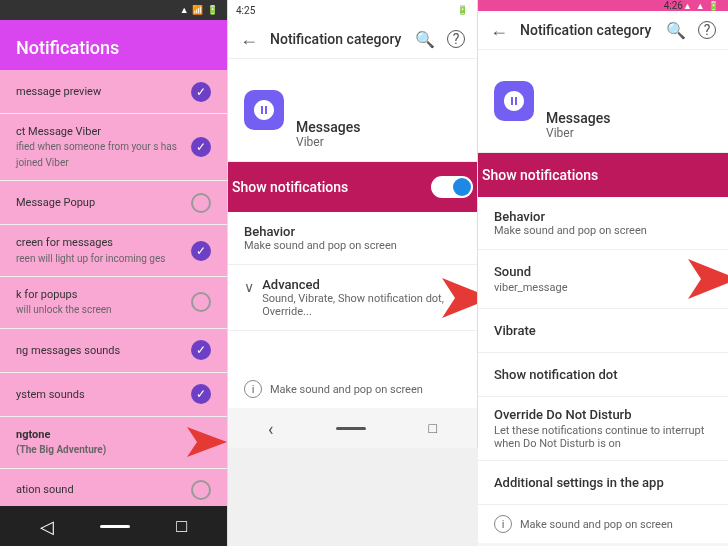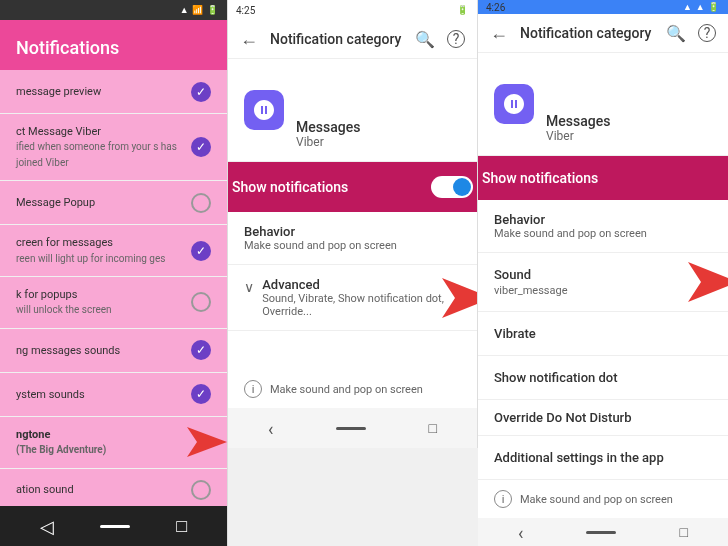--- a/index.html
+++ b/index.html
@@ -16,21 +16,21 @@
     .panel1 {
       width: 228px;
       height: 546px;
       background: #fff;
       display: flex;
       flex-direction: column;
       overflow: hidden;
       border-right: 1px solid #ddd;
     }
     .panel1-header {
-      background: #ec4899;
+      background: #d946ef;
       color: white;
       padding: 12px 16px 8px;
       font-size: 18px;
       font-weight: 500;
       height: 50px;
       display: flex;
       align-items: center;
     }
     .panel1-status {
       background: #333;
@@ -287,25 +287,25 @@
     .panel3 {
       width: 250px;
       height: 546px;
       background: #fff;
       display: flex;
       flex-direction: column;
       overflow: hidden;
       position: relative;
     }
     .panel3-status {
-      background: #3b82f6;
+      background: #ec4899;
       height: 20px;
       display: flex;
       align-items: center;
-      justify-content: space-between;
+      justify-content: flex-end;
       padding: 0 8px;
       font-size: 10px;
       color: #333;
     }
     .setting-row {
       padding: 14px 16px;
       border-bottom: 1px solid #eee;
     }
     .setting-label {
       font-size: 13px;
@@ -568,20 +568,21 @@
   <div class="setting-row">
     <div class="setting-label">Vibrate</div>
   </div>
 
   <div class="setting-row">
     <div class="setting-label">Show notification dot</div>
   </div>
 
   <div class="setting-row-long">
     <div class="setting-label">Override Do Not Disturb</div>
+    <div class="setting-sub">Let these notifications continue to interrupt when Do Not Disturb is on</div>
   </div>
 
   <div class="setting-row">
     <div class="setting-label">Additional settings in the app</div>
   </div>
 
   <div class="info-row">
     <div class="info-icon">i</div>
     <span class="info-text">Make sound and pop on screen</span>
   </div>

